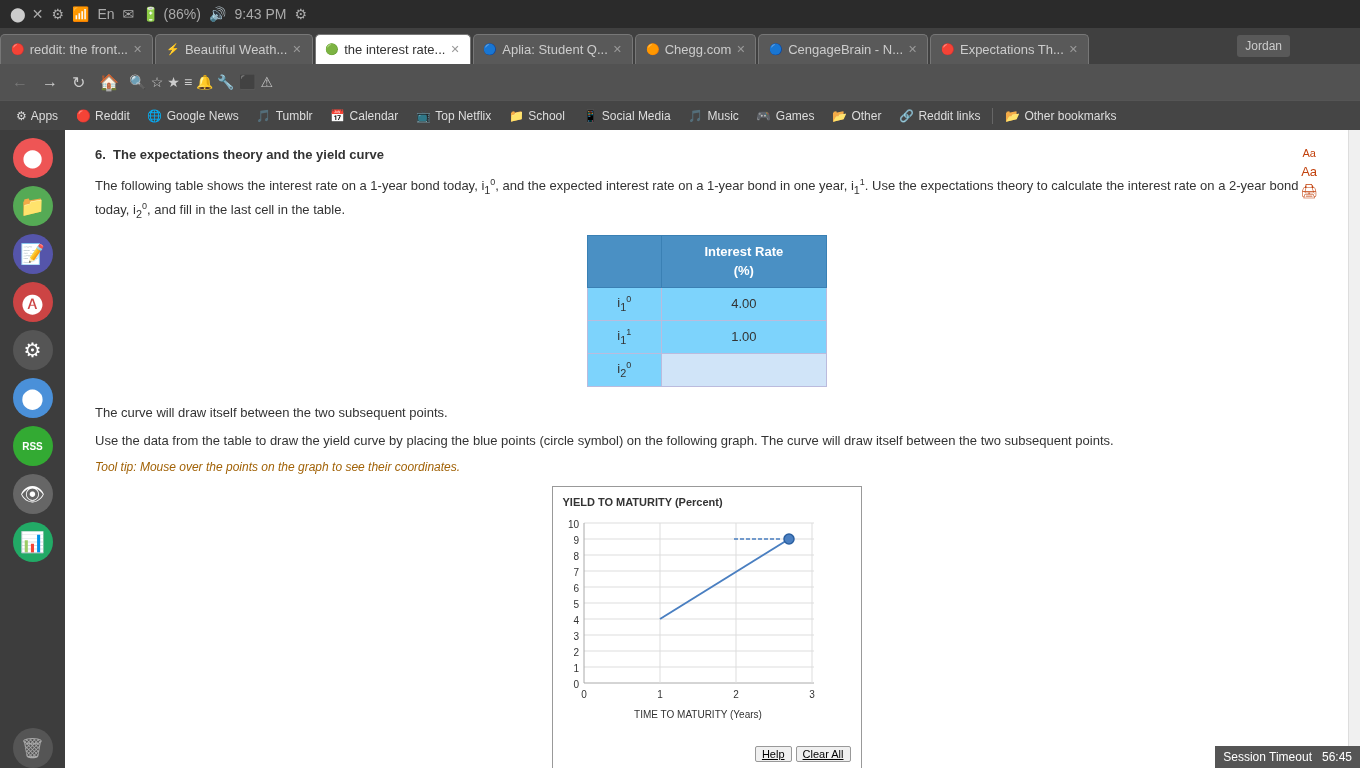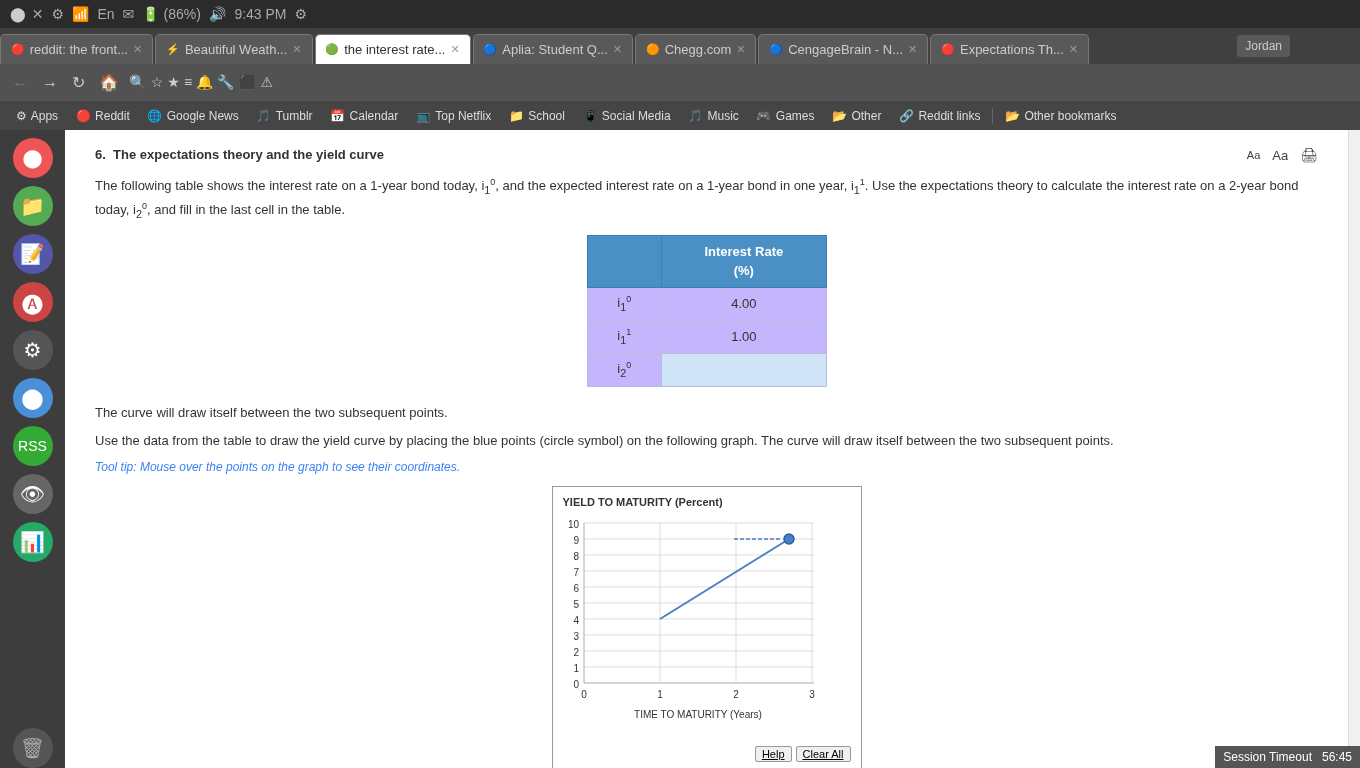--- a/index.html
+++ b/index.html
@@ -168,21 +168,21 @@
       padding: 6px 20px;
       text-align: center;
       font-size: 13px;
       border: 1px solid #3a80b4;
     }
     .interest-table td {
       border: 1px solid #bbd;
       padding: 5px 20px;
       text-align: center;
       font-size: 13px;
-      background: #c4b5fd;
+      background: #7dd3fc;
     }
     .interest-table td.input-cell {
       background: #d0e4f8;
     }
     .interest-table td input {
       border: none;
       background: transparent;
       text-align: center;
       width: 80px;
       font-size: 13px;
@@ -225,38 +225,39 @@
       cursor: pointer;
       background: #f0f0f0;
       border: 1px solid #999;
       border-radius: 2px;
       text-decoration: underline;
     }
 
     
     .tool-tip-text {
       font-size: 12px;
-      color: #3b82f6;
+      color: #a16207;
       margin-bottom: 8px;
       font-style: italic;
     }
     .instruction-text {
       font-size: 13px;
       margin-bottom: 8px;
       line-height: 1.5;
     }
 
     
     .font-controls {
       float: right;
       font-size: 12px;
-      color: #404040;
-      display: flex;
-      gap: 12px;
-      align-items: center;
+      color: #c2410c;
+      display: flex;
+      gap: 0;
+      align-items: center;
+      flex-direction: column;
     }
 
     
     .session-timeout {
       position: fixed;
       bottom: 0;
       right: 0;
       background: #555;
       color: #fff;
       padding: 4px 8px;
@@ -418,21 +419,21 @@
     <div class="sidebar-icon" style="background:#c44;">
       <span style="color:#fff;">🅐</span>
     </div>
     <div class="sidebar-icon" style="background:#555;">
       <span style="color:#fff;">⚙</span>
     </div>
     <div class="sidebar-icon" style="background:#4a90d9;">
       <span style="color:#fff;">⬤</span>
     </div>
     <div class="sidebar-icon" style="background:#3a3;">
-      <span style="color:#fff;font-size:14px;font-weight:normal;">RSS</span>
+      <span style="color:#fff;font-size:10px;font-weight:bold;">RSS</span>
     </div>
     <div class="sidebar-icon" style="background:#666;">
       <span style="color:#fff;">👁</span>
     </div>
     <div class="sidebar-icon" style="background:#2a6;">
       <span style="color:#fff;">📊</span>
     </div>
     <div class="sidebar-icon" style="background:#555;margin-top:auto;">
       <span style="color:#aaa;">🗑</span>
     </div>

